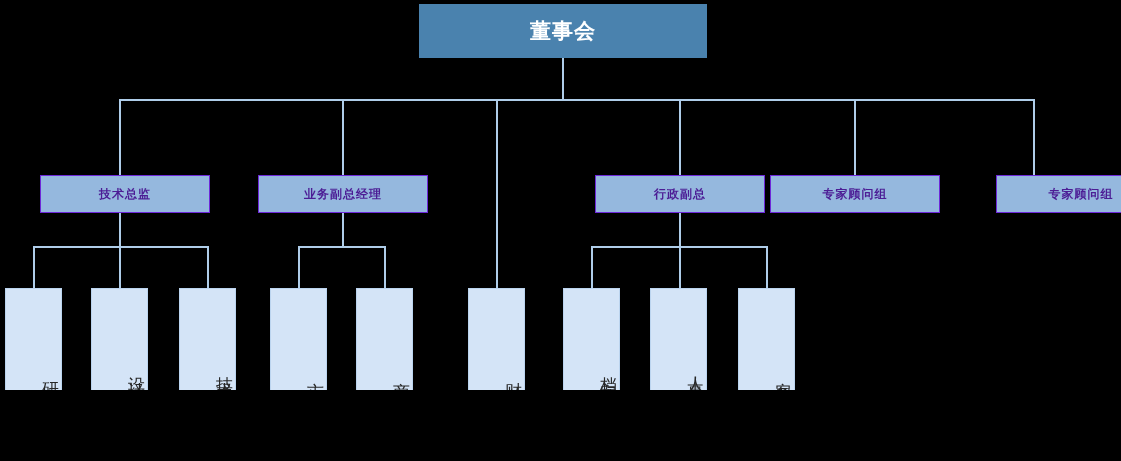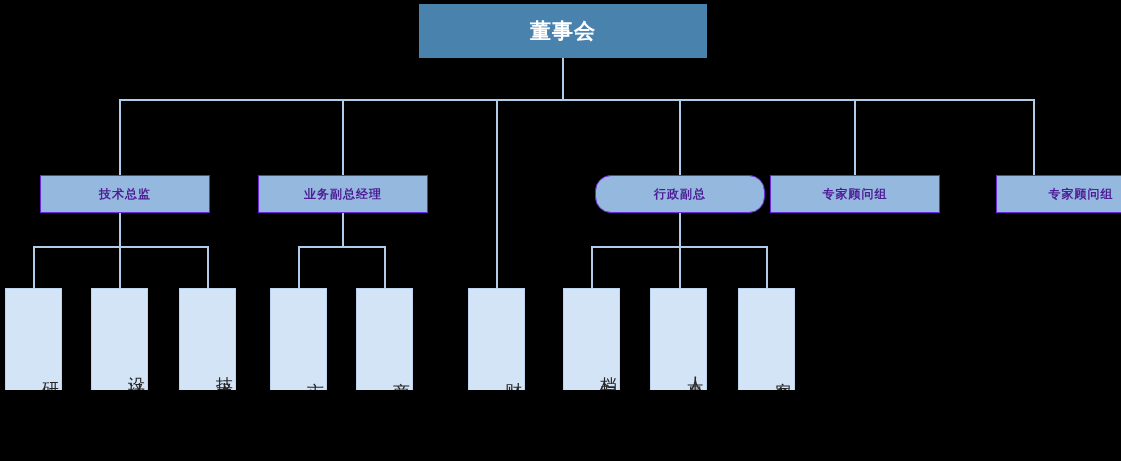--- a/index.html
+++ b/index.html
@@ -90,21 +90,21 @@
   <div class="conn v" style="left:679px; top:212px; height:35px;"></div>
   <div class="conn h" style="left:591px; top:246px; width:177px;"></div>
   <div class="conn v" style="left:591px; top:246px; height:43px;"></div>
   <div class="conn v" style="left:679px; top:246px; height:43px;"></div>
   <div class="conn v" style="left:766px; top:246px; height:43px;"></div>
 
   <div class="node level-0" style="left:419px; top:4px; width:288px; height:54px;">董事会</div>
 
   <div class="node level-1" style="left:40px; top:175px; width:170px; height:38px;">技术总监</div>
   <div class="node level-1" style="left:258px; top:175px; width:170px; height:38px;">业务副总经理</div>
-  <div class="node level-1" style="left:595px; top:175px; width:170px; height:38px;border-radius:16px;">行政副总</div>
+  <div class="node level-1" style="left:595px; top:175px; width:170px; height:38px;">行政副总</div>
   <div class="node level-1" style="left:770px; top:175px; width:170px; height:38px;">专家顾问组</div>
   <div class="node level-1" style="left:996px; top:175px; width:170px; height:38px;">专家顾问组</div>
 
   <div class="node level-2" style="left:5px; top:288px; width:57px; height:165px;">研发部</div>
   <div class="node level-2" style="left:91px; top:288px; width:57px; height:165px;">设计测试部</div>
   <div class="node level-2" style="left:179px; top:288px; width:57px; height:165px;">技术工程部</div>
   <div class="node level-2" style="left:270px; top:288px; width:57px; height:165px;">市场部</div>
   <div class="node level-2" style="left:356px; top:288px; width:57px; height:165px;">商务部</div>
   <div class="node level-2" style="left:468px; top:288px; width:57px; height:165px;">财务部</div>
   <div class="node level-2" style="left:563px; top:288px; width:57px; height:165px;">档案事业部</div>

